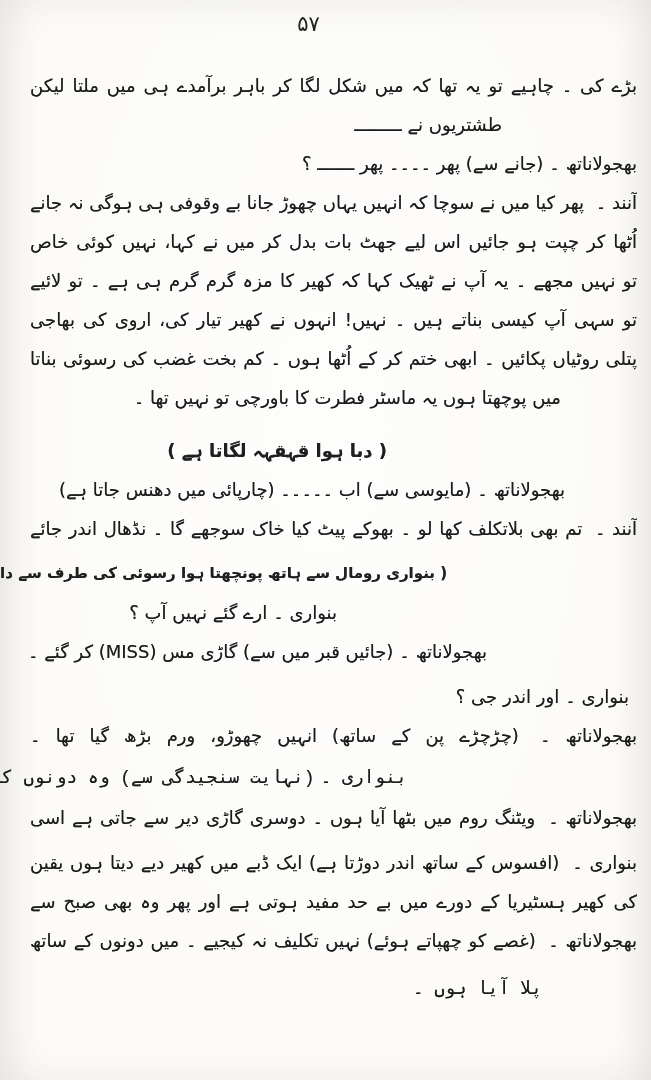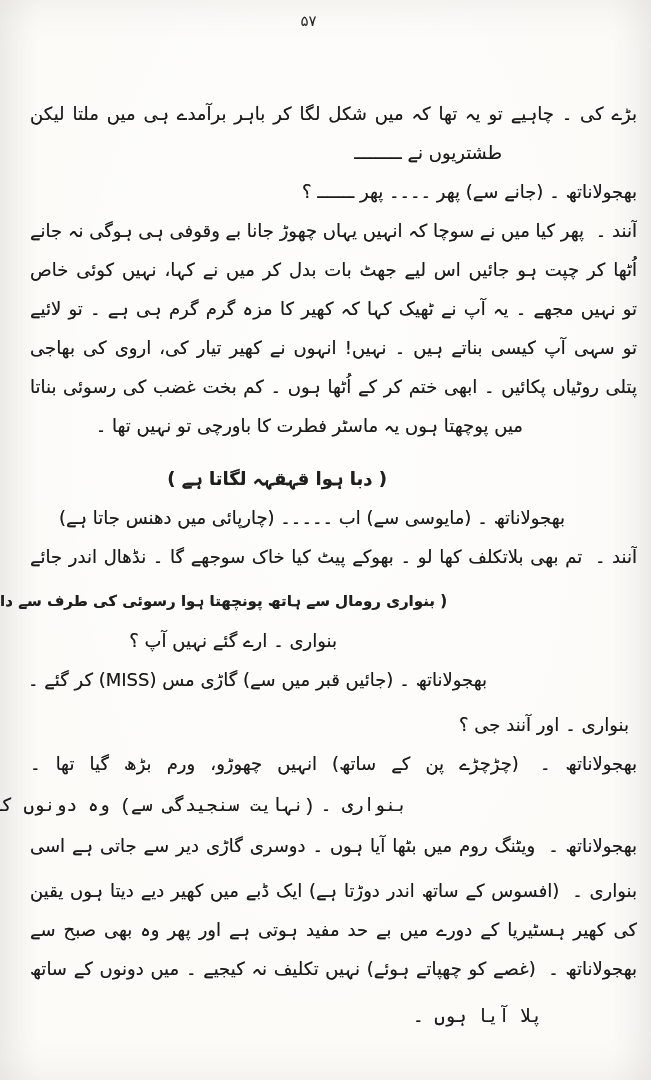--- a/index.html
+++ b/index.html
@@ -16,24 +16,24 @@
     overflow:hidden;
     box-shadow:inset 0 0 40px rgba(120,110,90,.12);
     font-family:"DejaVu Sans", sans-serif;
     color:#1b1b1b;
   }
   .pagenum{
     direction:rtl;
     text-align:center;
     position:relative;
     left:-25px;
-    font-size:15px;
+    font-size:21px;
     letter-spacing:2px;
     height:26px;
-    margin-bottom:56px;
+    margin-bottom:28px;
     color:#222;
   }
   .line{
     direction:rtl;
     unicode-bidi:plaintext;
     font-size:18px;
     line-height:39px;
     height:39px;
     white-space:nowrap;
     text-align:right;
@@ -69,35 +69,35 @@
   <div class="line fill"><span class="speaker">آنند ۔</span> <span>پھر کیا میں نے سوچا کہ انہیں یہاں چھوڑ جانا بے وقوفی ہی ہوگی نہ جانے کون سی چیز</span></div>
 
   <div class="line fill"><span>اُٹھا کر چپت ہو جائیں اس لیے جھٹ بات بدل کر میں نے کہا، نہیں کوئی خاص جلدی</span></div>
 
   <div class="line fill"><span>تو نہیں مجھے ۔ یہ آپ نے ٹھیک کہا کہ کھیر کا مزہ گرم گرم ہی ہے ۔ تو لائیے دیکھیں</span></div>
 
   <div class="line fill"><span>تو سہی آپ کیسی بناتے ہیں ۔ نہیں! انہوں نے کھیر تیار کی، اروی کی بھاجی بنائی اور دیکھیے پتلی</span></div>
 
   <div class="line fill"><span>پتلی روٹیاں پکائیں ۔ ابھی ختم کر کے اُٹھا ہوں ۔ کم بخت غضب کی رسوئی بناتا ہے ۔</span></div>
 
-  <div class="line fit" style="margin-right:114px;text-align:right;"><span>میں پوچھتا ہوں یہ ماسٹر فطرت کا باورچی تو نہیں تھا ۔</span></div>
+  <div class="line fit" style="margin-right:76px;text-align:right;"><span>میں پوچھتا ہوں یہ ماسٹر فطرت کا باورچی تو نہیں تھا ۔</span></div>
 
   <div class="line fit stage" style="margin-right:250px;margin-top:14px;"><span>( دبا ہوا قہقہہ لگاتا ہے )</span></div>
 
   <div class="line fit" style="margin-right:72px;text-align:center;"><span class="speaker">بھجولاناتھ ۔</span><span>(مایوسی سے) اب ۔۔۔۔۔ (چارپائی میں دھنس جاتا ہے)</span></div>
 
   <div class="line fill"><span class="speaker">آنند ۔</span> <span>تم بھی بلاتکلف کھا لو ۔ بھوکے پیٹ کیا خاک سوجھے گا ۔ نڈھال اندر جائے تو ۔۔۔۔</span></div>
 
   <div class="line fit stage small" style="margin-right:190px;margin-top:6px;"><span>( بنواری رومال سے ہاتھ پونچھتا ہوا رسوئی کی طرف سے داخل ہوتا ہے )</span></div>
 
   <div class="line fit" style="margin-right:300px;"><span class="speaker">بنواری ۔</span><span>ارے گئے نہیں آپ ؟</span></div>
 
   <div class="line fit" style="margin-right:150px;"><span class="speaker">بھجولاناتھ ۔</span><span>(جائیں قبر میں سے) گاڑی مس (MISS) کر گئے ۔</span></div>
 
-  <div class="line fit" style="margin-right:8px;margin-top:6px;"><span class="speaker">بنواری ۔</span><span>اور آنند جی ؟</span></div>
+  <div class="line fit" style="margin-right:8px;margin-top:6px;"><span class="speaker">بنواری ۔</span><span>اور اندر جی ؟</span></div>
 
   <div class="line fill"><span class="speaker">بھجولاناتھ ۔</span> <span>(چڑچڑے پن کے ساتھ) انہیں چھوڑو، ورم بڑھ گیا تھا ۔</span></div>
 
   <div class="line fit" style="margin-right:230px;margin-top:4px;font-family:Liberation Mono, monospace;"><span class="speaker">بنواری ۔</span><span>(نہایت سنجیدگی سے) وہ دونوں کہاں ۔۔۔۔</span></div>
 
   <div class="line fill"><span class="speaker">بھجولاناتھ ۔</span> <span>ویٹنگ روم میں بٹھا آیا ہوں ۔ دوسری گاڑی دیر سے جاتی ہے اسی لیے ۔۔</span></div>
 
   <div class="line fill" style="margin-top:6px;"><span class="speaker">بنواری ۔</span> <span>(افسوس کے ساتھ اندر دوڑتا ہے) ایک ڈبے میں کھیر دیے دیتا ہوں یقین کیجیے لوکی</span></div>
 
   <div class="line fill"><span>کی کھیر ہسٹیریا کے دورے میں بے حد مفید ہوتی ہے اور پھر وہ بھی صبح سے بھوکی تھی ۔</span></div>

